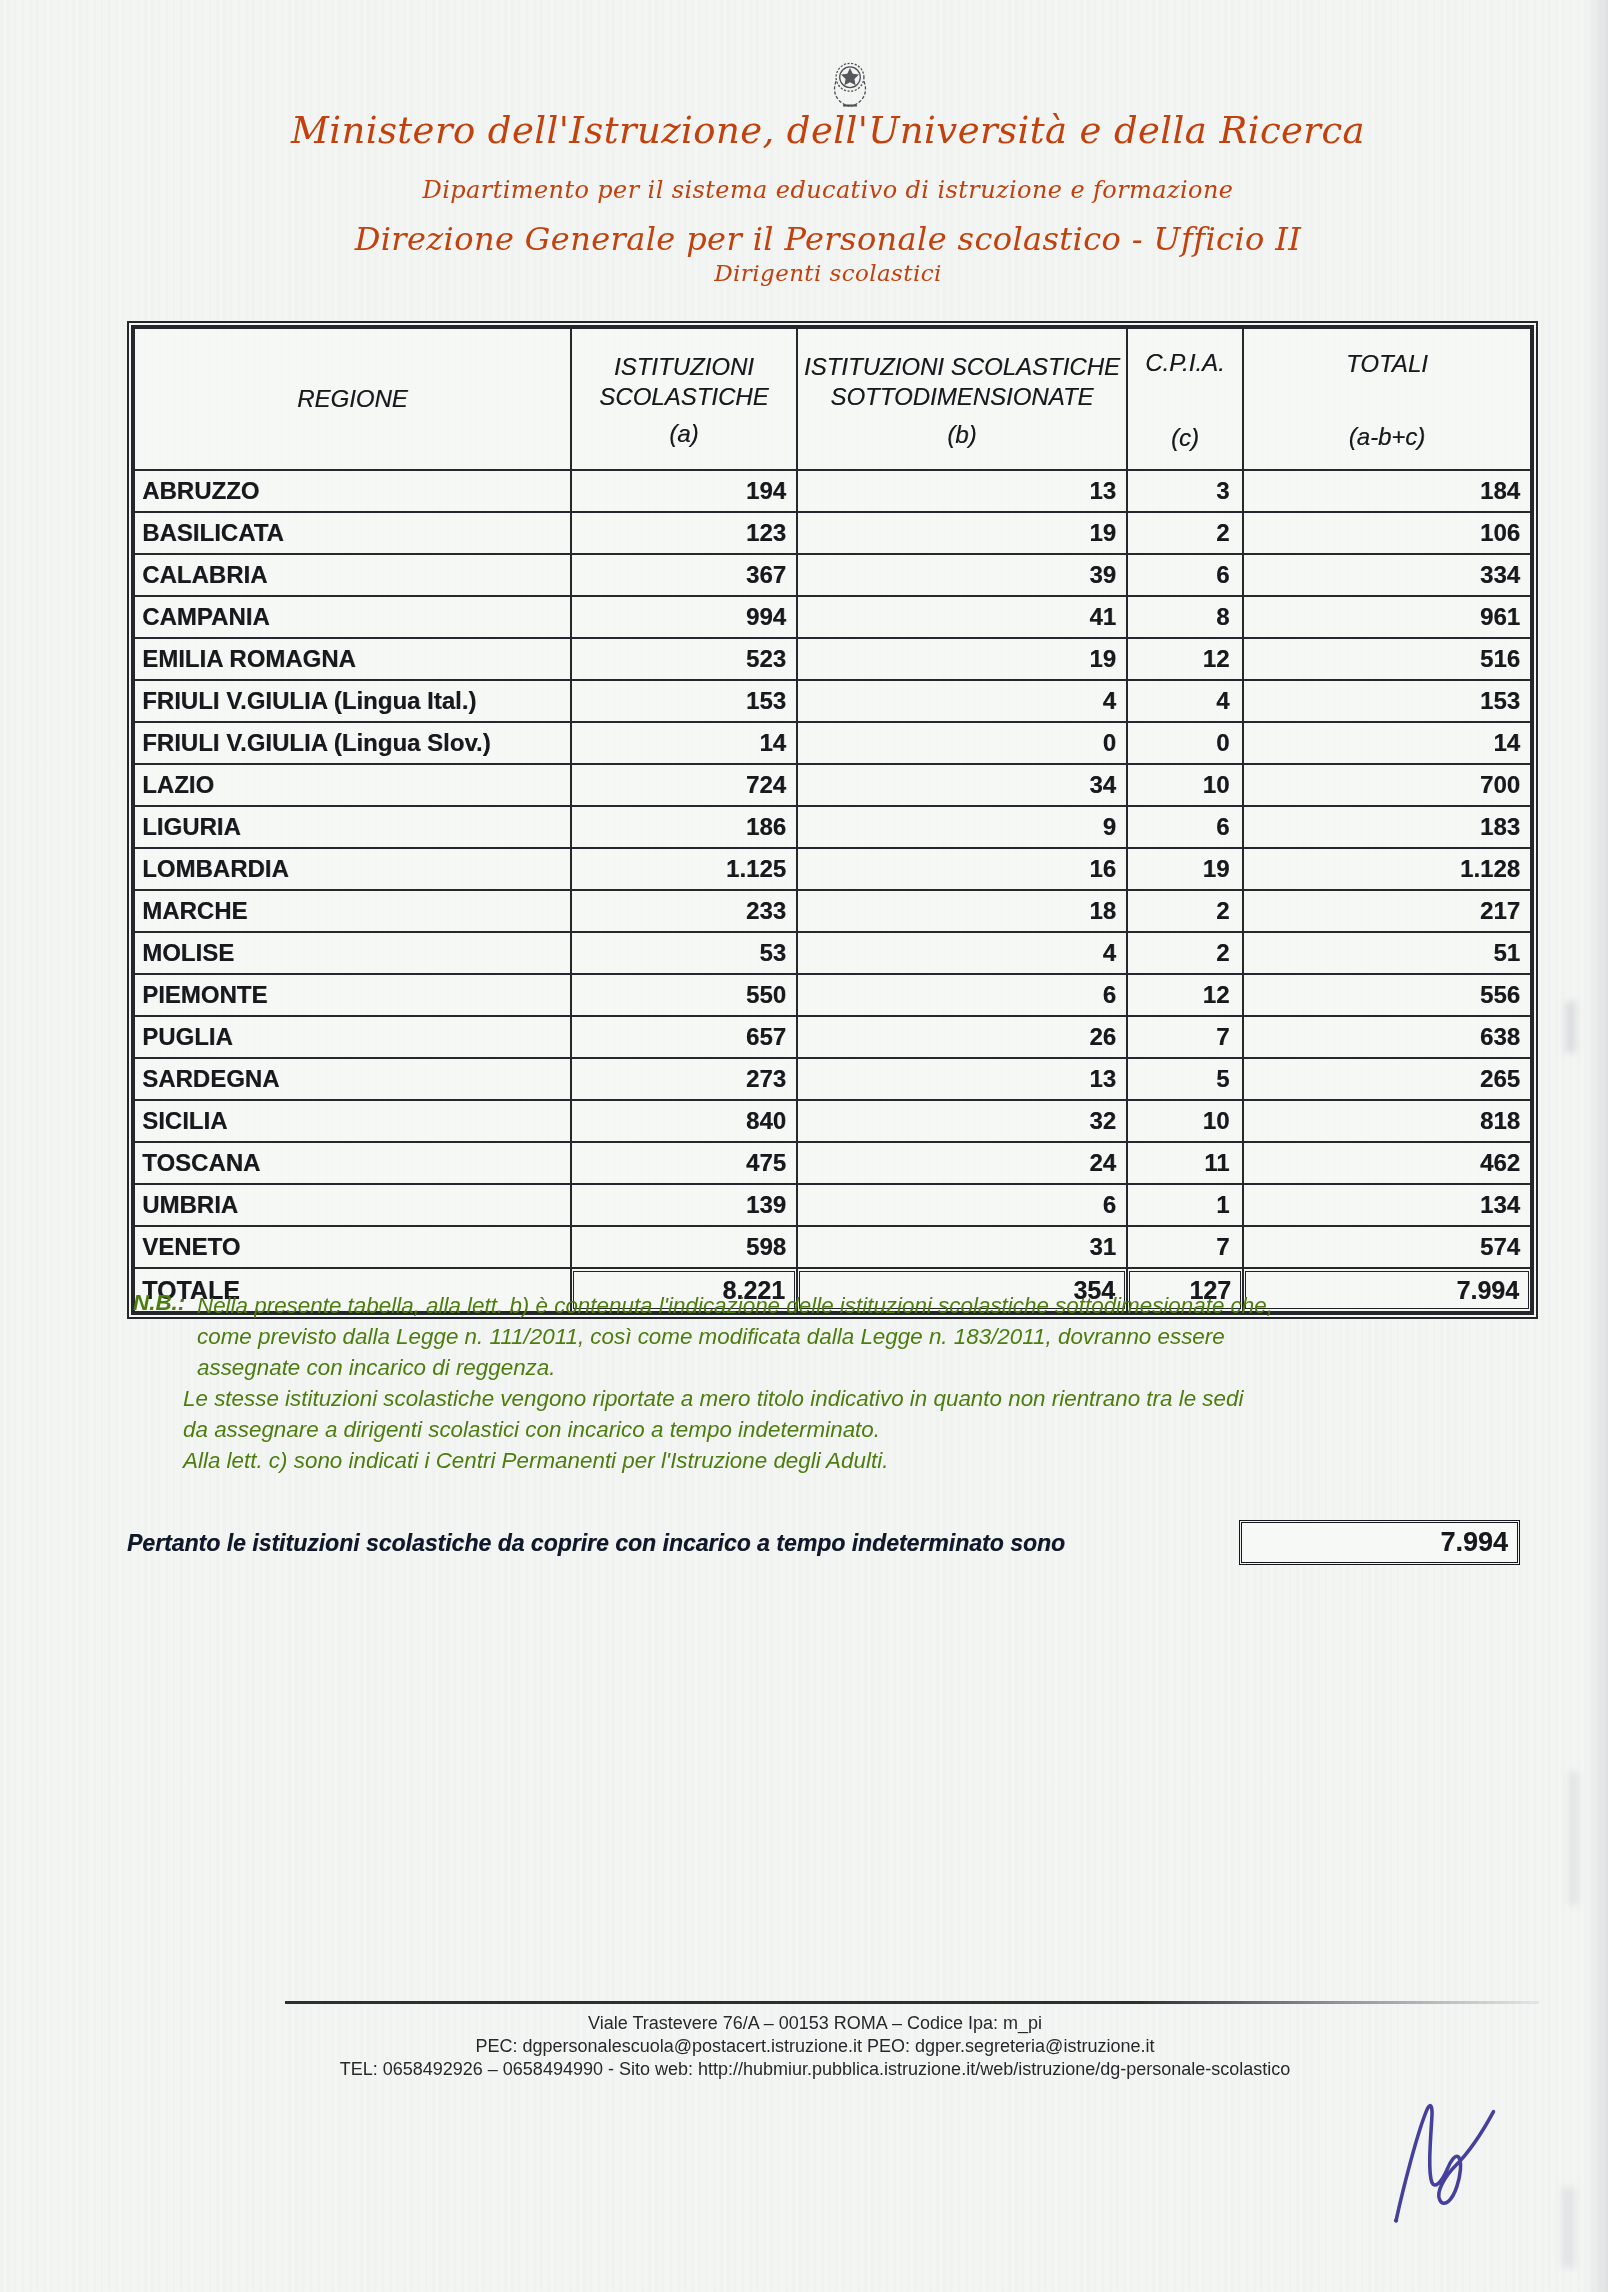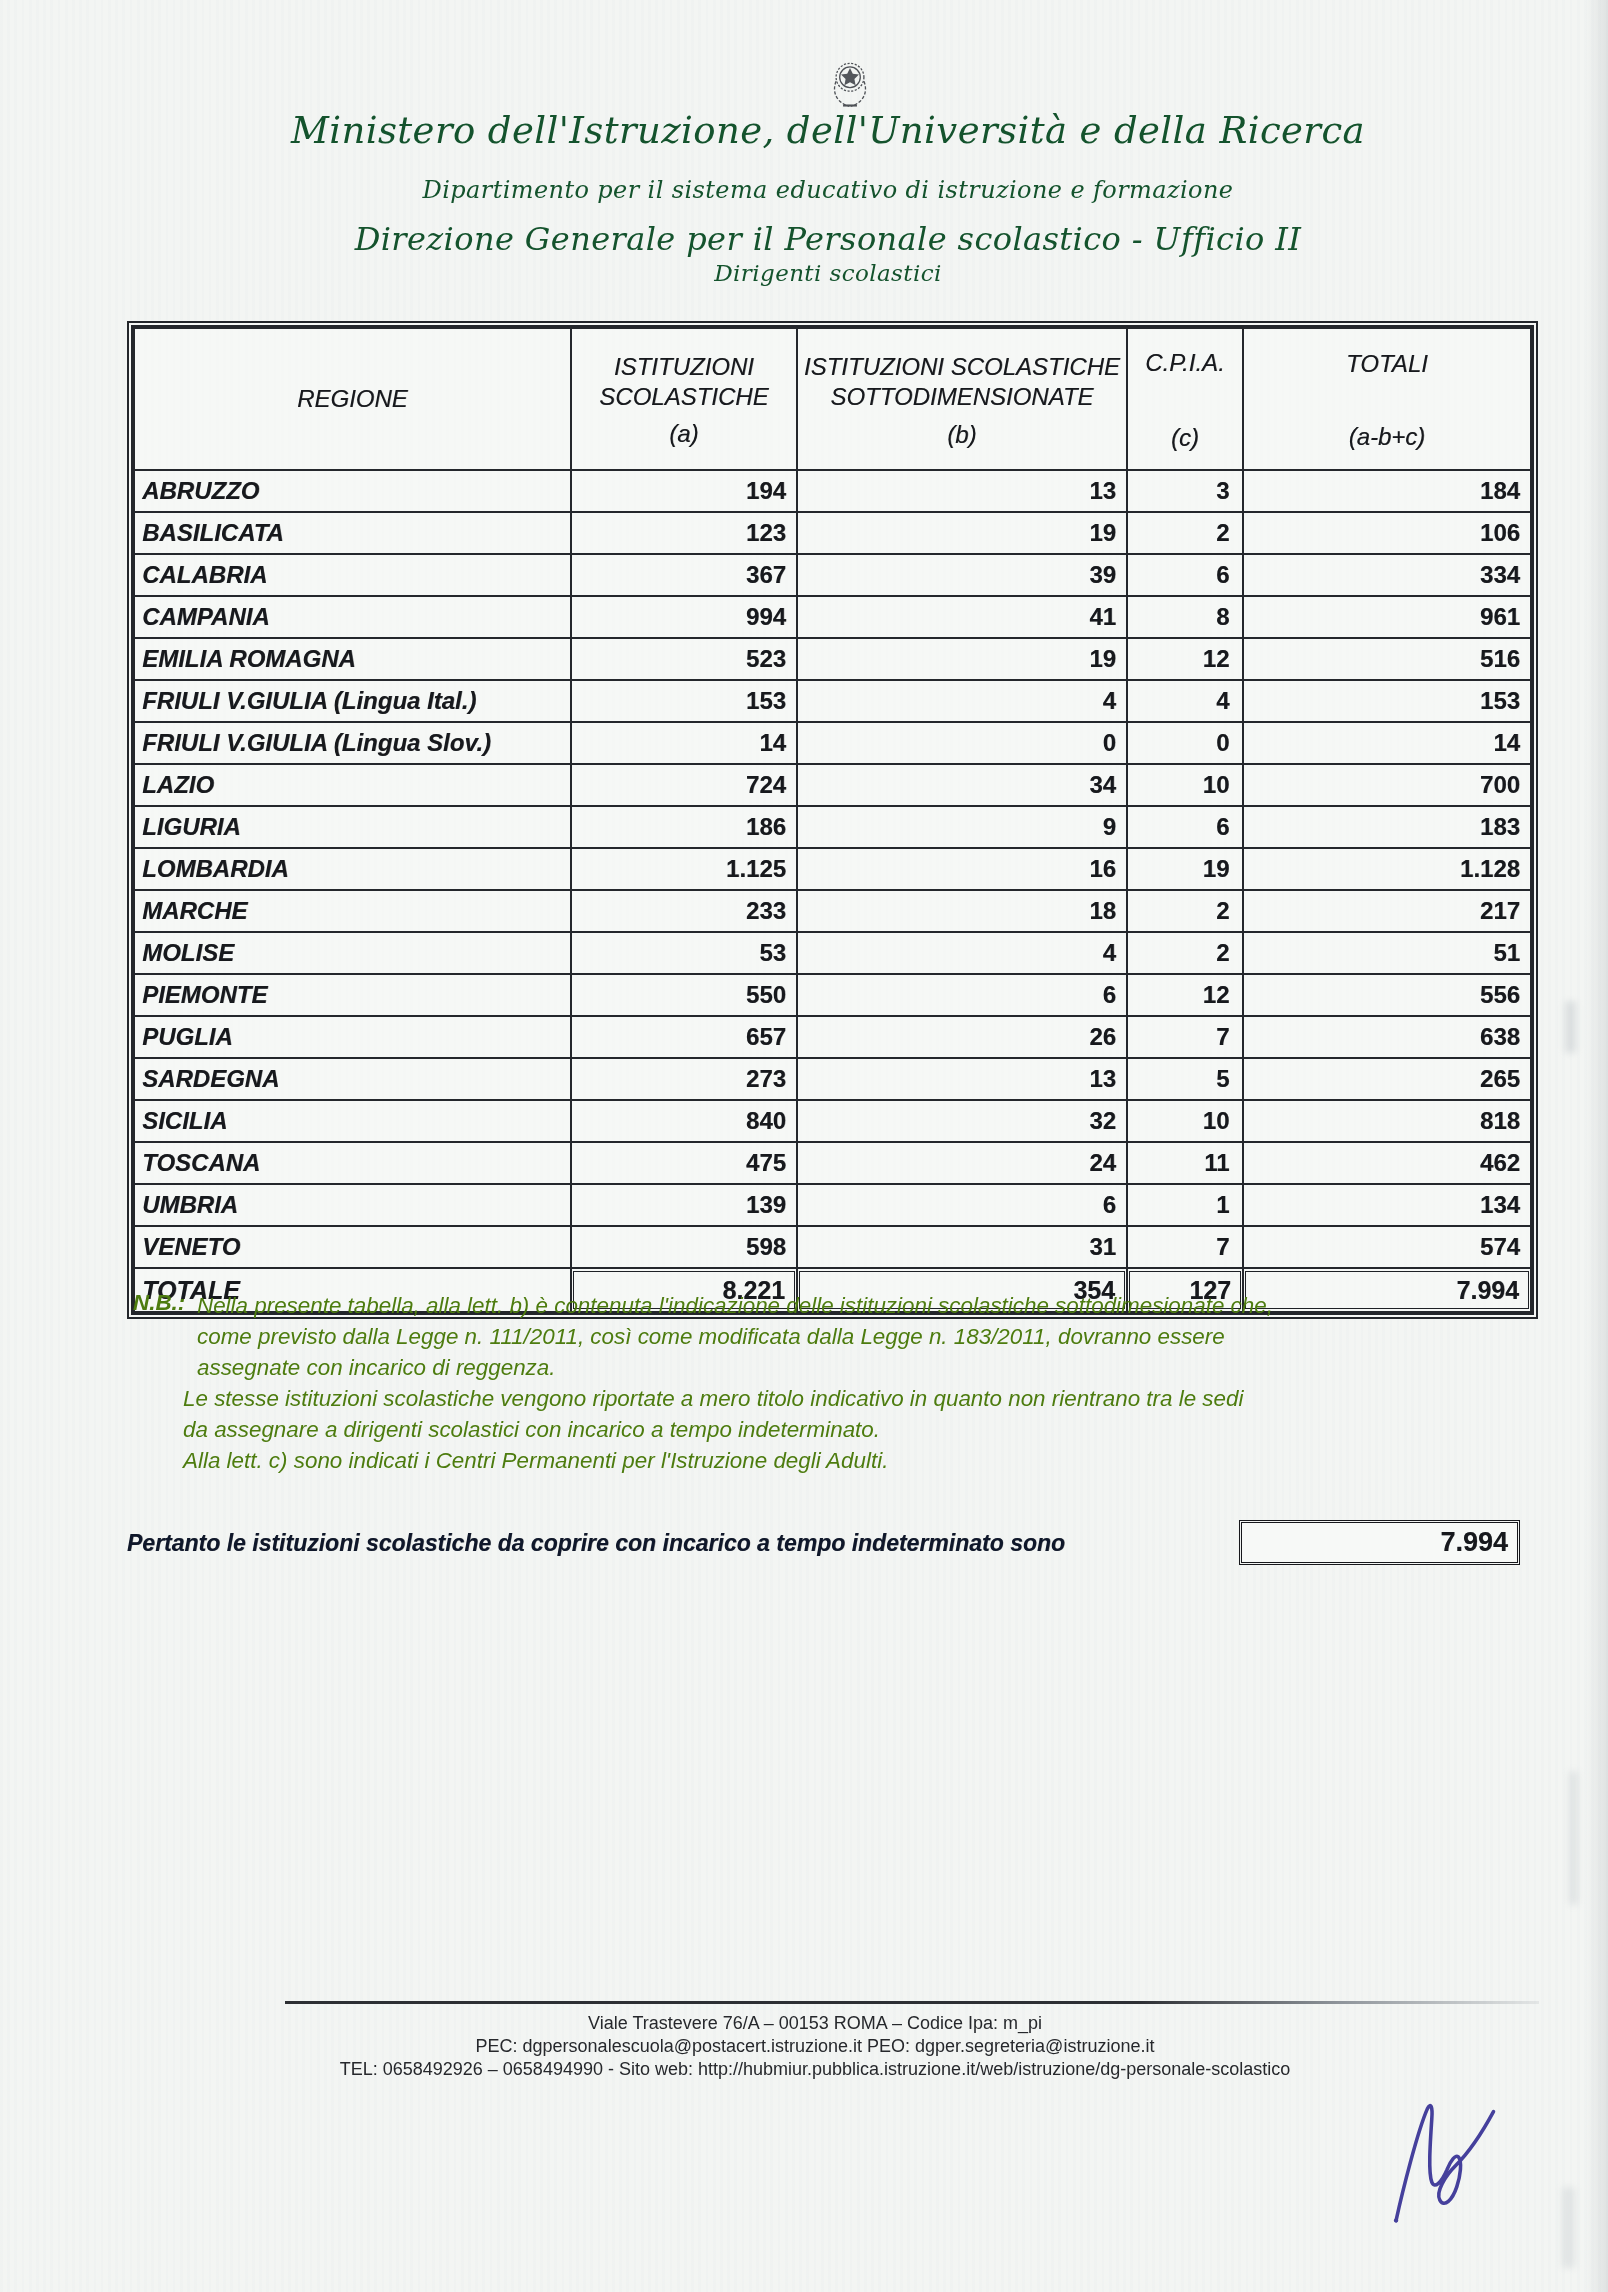--- a/index.html
+++ b/index.html
@@ -9,21 +9,21 @@
     font-family:"Liberation Sans", sans-serif; color:#17191d;
   }
   .page::before {
     content:""; position:absolute; inset:0; pointer-events:none;
     background:repeating-linear-gradient(90deg, rgba(200,210,218,0.07) 0 2.7px, rgba(255,255,255,0) 2.7px 7.2px);
   }
   
   .emblem { position:absolute; left:824px; top:56px; width:52px; height:54px; }
   .hdr-line {
     position:absolute; left:48px; width:1560px; text-align:center;
-    font-family:"DejaVu Serif", serif; font-style:italic; color:#14532d;
+    font-family:"DejaVu Serif", serif; font-style:italic; color:#c2410c;
     letter-spacing:0.4px; white-space:nowrap;
   }
   .hdr-1 { top:109px; font-size:37px; }
   .hdr-2 { top:176px; font-size:24px; }
   .hdr-3 { top:220px; font-size:32px; }
   .hdr-4 { top:260px; font-size:23px; }
   
   .table-wrap {
     position:absolute; left:127px; top:321px;
     border:6.3px double #23262b; background:rgba(251,252,251,0.45);
@@ -40,21 +40,21 @@
   .th-label { line-height:30px; }
   .th-sub   { line-height:25px; }
   th.h-a .th-inner { gap:9px; }
   th.h-b .th-inner { gap:10px; }
   th.h-c .th-inner { gap:47px; }
   th.h-tot .th-inner { gap:45px; }
   .doc-table tbody td {
     height:38px; font-size:24px; font-weight:bold; line-height:36px;
     text-shadow:0.4px 0.4px 0 rgba(20,22,26,0.5);
   }
-  td.col-region { text-align:left;  padding-left:7.2px;font-style:italic; }
+  td.col-region { text-align:left;  padding-left:7.2px; }
   td.col-a, td.col-b, td.col-c, td.col-total { text-align:right; padding-right:9.9px; }
   td.col-c { padding-right:12.5px; }
   tr.row-total { height:43px; }
   tr.row-total td { font-size:25px; }
   tr.row-total td.num-cell { padding:0; }
   .tot-box {
     margin:1.8px 0.9px; border:1.8px solid #1e2126; height:36px;
     display:flex; align-items:center; justify-content:flex-end; padding-right:9px;
   }
   

